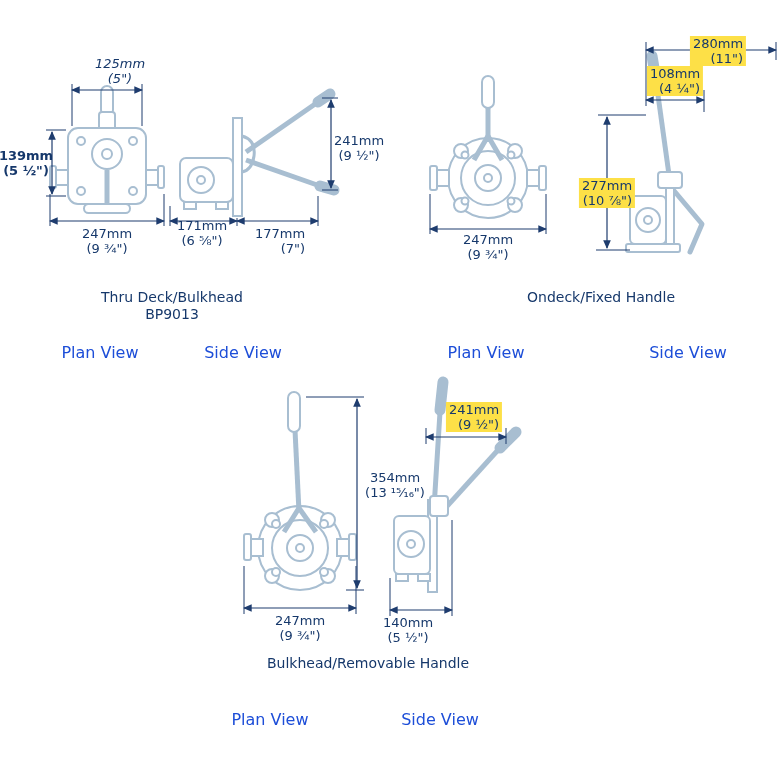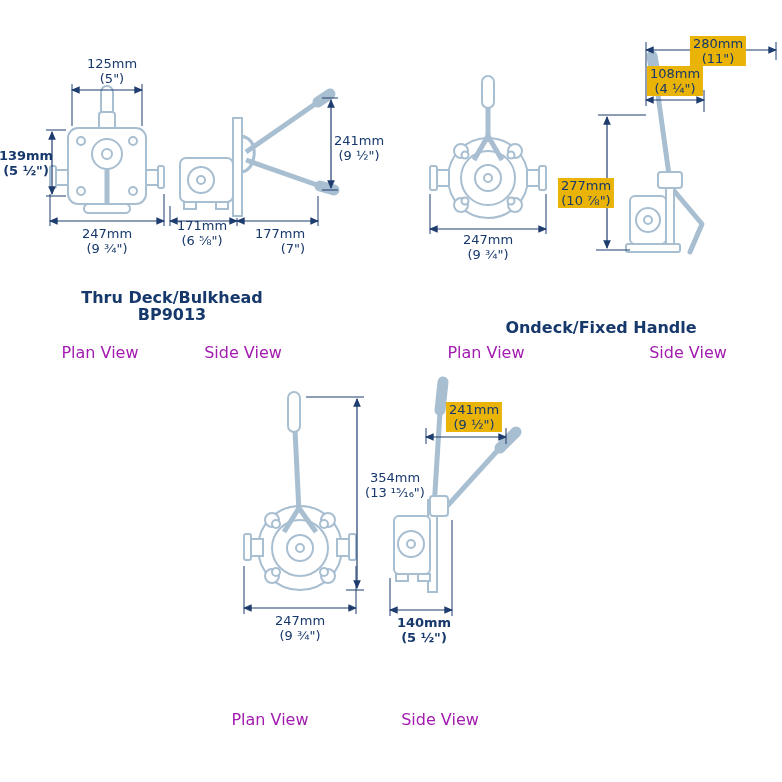--- a/index.html
+++ b/index.html
@@ -5,28 +5,28 @@
   html,body { margin:0; padding:0; background:#ffffff; }
   .canvas {
     position:relative; width:782px; height:782px; background:#ffffff;
     font-family:"DejaVu Sans","Liberation Sans",sans-serif; overflow:hidden;
   }
   .canvas > svg { position:absolute; left:0; top:0; }
   .dim {
     position:absolute; transform:translateX(-50%); text-align:center;
     color:#16386b; font-size:13px; line-height:15px; white-space:nowrap;
   }
-  .dim.mask { background:#eab308; padding:0 3px; }
+  .dim.mask { background:#fde047; padding:0 3px;text-align:right; }
   .caption {
     position:absolute; transform:translateX(-50%); text-align:center;
-    color:#16386b; font-size:16px; font-weight:bold; line-height:17px; white-space:nowrap;
+    color:#16386b; font-size:14px; font-weight:normal; line-height:17px; white-space:nowrap;
   }
   .view-label {
     position:absolute; transform:translateX(-50%);
-    color:#a21caf; font-size:16px; white-space:nowrap;
+    color:#1d4ed8; font-size:16px; white-space:nowrap;
   }
   
   .draw { stroke:#a8bed1; fill:#ffffff; stroke-width:2; }
   .draw .rod { stroke-width:5; fill:none; }
   .draw .grip { stroke-width:11; stroke-linecap:round; fill:none; }
   .dimline line { stroke:#1e3c6e; }
   .dimline .tick { stroke-width:1; }
   .dimline .arrow { stroke-width:1.2; marker-start:url(#ah); marker-end:url(#ah); }
 </style>
 </head>
@@ -198,21 +198,21 @@
     <g class="dimline">
       <line class="tick" x1="426" y1="428" x2="426" y2="444"></line>
       <line class="tick" x1="506" y1="428" x2="506" y2="444"></line>
       <line class="arrow" x1="426" y1="437" x2="506" y2="437"></line>
       <line class="tick" x1="390" y1="578" x2="390" y2="616"></line>
       <line class="tick" x1="452" y1="520" x2="452" y2="616"></line>
       <line class="arrow" x1="390" y1="610" x2="452" y2="610"></line>
     </g>
   </svg>
 
-  <div class="dim" style="left:112px; top:56px;">
+  <div class="dim" style="left:120px; top:56px;font-style:italic;">
     <div>125mm</div>
     <div>(5")</div>
   </div>
   <div class="dim" style="left:26px; top:148px;font-weight:bold;">
     <div>139mm</div>
     <div>(5 ½")</div>
   </div>
   <div class="dim" style="left:107px; top:226px;">
     <div>247mm</div>
     <div>(9 ¾")</div>
@@ -241,44 +241,45 @@
     <div>(9 ¾")</div>
   </div>
   <div class="dim mask" style="left:718px; top:36px;">
     <div>280mm</div>
     <div>(11")</div>
   </div>
   <div class="dim mask" style="left:675px; top:66px;">
     <div>108mm</div>
     <div>(4 ¼")</div>
   </div>
-  <div class="dim mask" style="left:586px; top:178px;">
+  <div class="dim mask" style="left:607px; top:178px;">
     <div>277mm</div>
     <div>(10 ⅞")</div>
   </div>
-  <div class="caption" style="left:601px; top:289px;margin-top:30px;">
+  <div class="caption" style="left:601px; top:289px;">
     <div>Ondeck/Fixed Handle</div>
   </div>
   <div class="view-label" style="left:486px; top:343px;">Plan View</div>
   <div class="view-label" style="left:688px; top:343px;">Side View</div>
 
   <div class="dim" style="left:395px; top:470px;">
     <div>354mm</div>
     <div>(13 ¹⁵⁄₁₆")</div>
   </div>
   <div class="dim" style="left:300px; top:613px;">
     <div>247mm</div>
     <div>(9 ¾")</div>
   </div>
   <div class="dim mask" style="left:474px; top:402px;">
     <div>241mm</div>
     <div>(9 ½")</div>
   </div>
-  <div class="dim" style="left:424px; top:615px;font-weight:bold;">
+  <div class="dim" style="left:408px; top:615px;">
     <div>140mm</div>
     <div>(5 ½")</div>
   </div>
   <div class="caption" style="left:368px; top:655px;">
+    <div>Bulkhead/Removable Handle</div>
   </div>
   <div class="view-label" style="left:270px; top:710px;">Plan View</div>
   <div class="view-label" style="left:440px; top:710px;">Side View</div>
 
 </div>
 
 </body></html>

